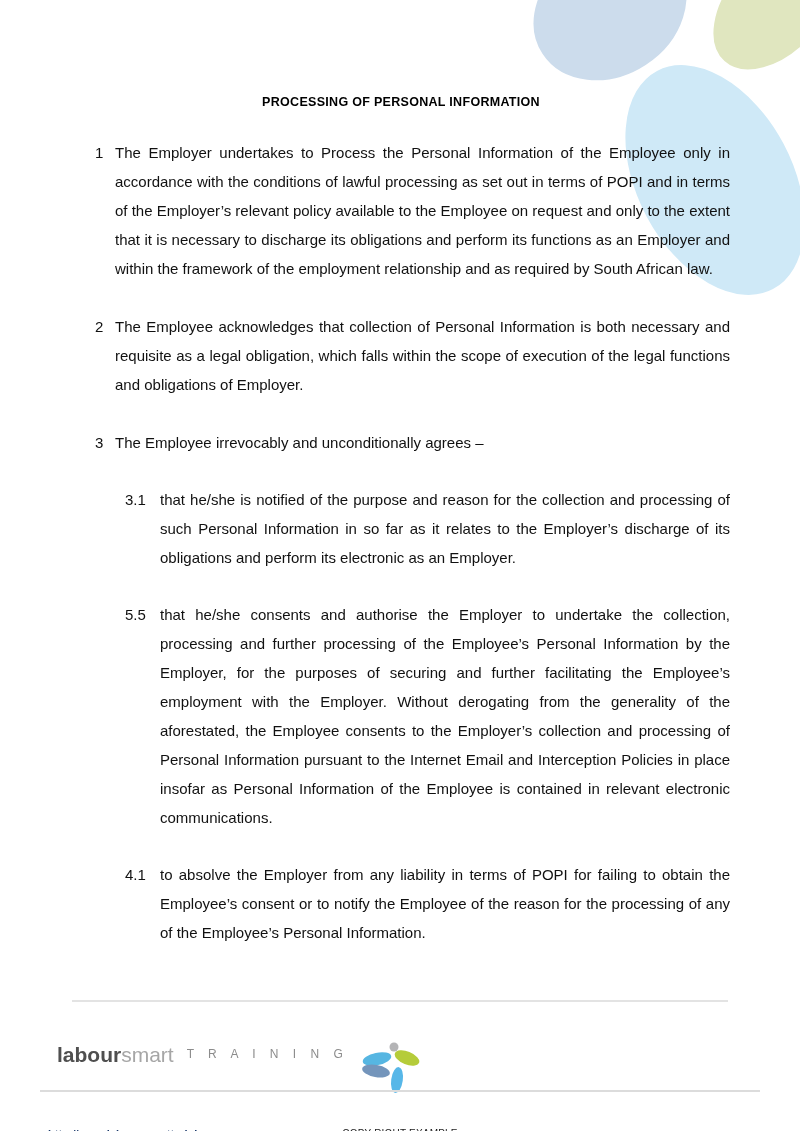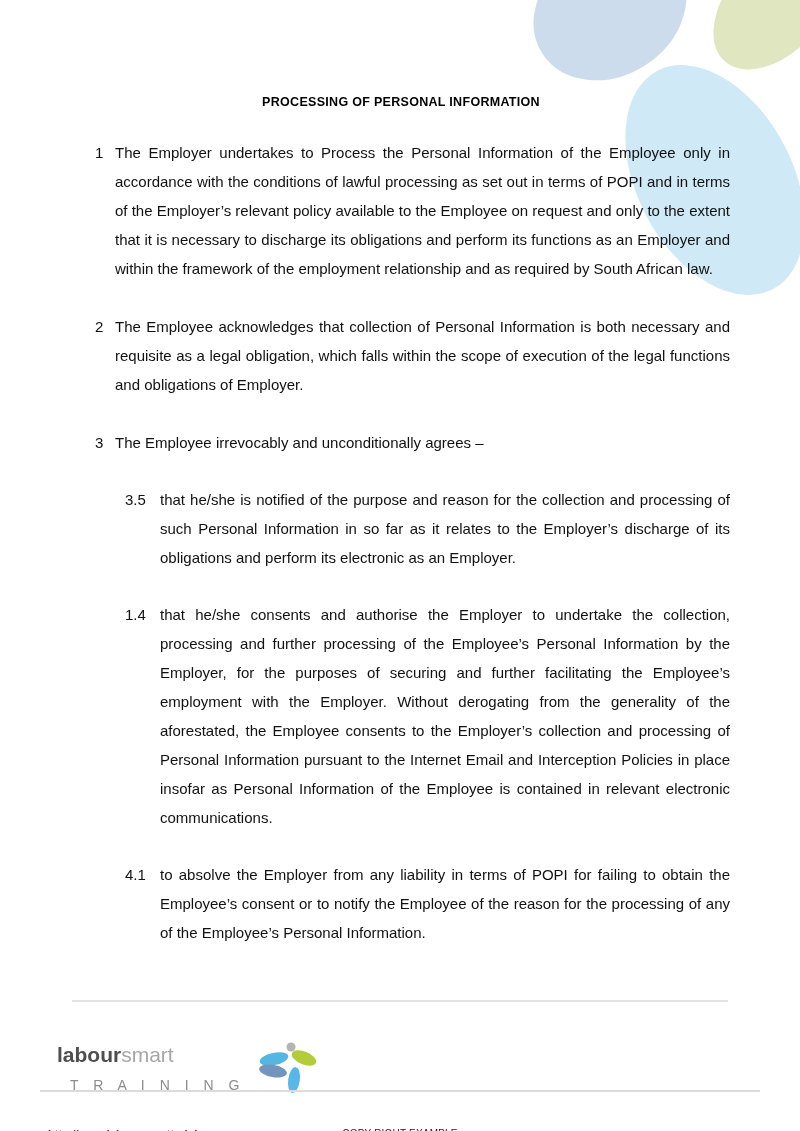--- a/index.html
+++ b/index.html
@@ -22,25 +22,25 @@
   .clause-num { flex:none; width:43px; padding-left:23px; font-weight:normal; }
   .clause-text { flex:1; text-align:justify; }
 
   .subclause { display:flex; margin-left:53px; margin-top:28px; font-size:15px; line-height:29px; }
   .sub-num { flex:none; width:35px; }
   .sub-text { flex:1; text-align:justify; }
 
   .rule-top { position:absolute; left:72px; right:72px; top:1000px; border-top:2px solid #e3e3e3; }
 
   .logo { position:absolute; left:57px; top:1044px; display:flex; align-items:flex-start; }
-  .logo-textblock { display:flex; flex-direction:column; }
+  .logo-textblock { display:flex; flex-direction:row; }
   .logo-word { font-size:21px; line-height:22px; }
   .logo-word .b { font-weight:bold; color:#4f4f4f; }
   .logo-word .l { font-weight:normal; color:#a6a6a6; }
-  .logo-tagline { font-size:14px; letter-spacing:5.5px; color:#8c8c8c; margin-top:11px; margin-left:13px;text-decoration:underline; }
+  .logo-tagline { font-size:12px; letter-spacing:5.5px; color:#8c8c8c; margin-top:3px; margin-left:13px; }
   .logo-mark { margin-left:10px; margin-top:-4px; }
 
   .rule-footer { position:absolute; left:40px; right:40px; top:1090px; border-top:2px solid #dcdcdc; }
   .footer-row { position:absolute; left:48px; right:48px; top:1128px; display:flex; align-items:flex-start; }
   .footer-url { flex:1; text-align:left; font-size:11px; font-weight:bold; color:#1b3a6b; text-decoration:underline; cursor:pointer; }
   .footer-copy { flex:1; text-align:center; font-size:10px; color:#1a1a1a; letter-spacing:.2px; }
   .footer-page { flex:1; text-align:right; font-size:13.5px; font-weight:600; color:#1a1a1a; }
 </style>
 </head>
 <body>
@@ -65,26 +65,26 @@
     <div class="clause-num">2</div>
     <div class="clause-text">The Employee acknowledges that collection of Personal Information is both necessary and requisite as a legal obligation, which falls within the scope of execution of the legal functions and obligations of Employer.</div>
   </div>
 
   <div class="clause">
     <div class="clause-num">3</div>
     <div class="clause-text">The Employee irrevocably and unconditionally agrees –</div>
   </div>
 
   <div class="subclause">
-    <div class="sub-num">3.5</div>
+    <div class="sub-num">3.1</div>
     <div class="sub-text">that he/she is notified of the purpose and reason for the collection and processing of such Personal Information in so far as it relates to the Employer’s discharge of its obligations and perform its electronic as an Employer.</div>
   </div>
 
   <div class="subclause">
-    <div class="sub-num">1.4</div>
+    <div class="sub-num">5.5</div>
     <div class="sub-text">that he/she consents and authorise the Employer to undertake the collection, processing and further processing of the Employee’s Personal Information by the Employer, for the purposes of securing and further facilitating the Employee’s employment with the Employer. Without derogating from the generality of the aforestated, the Employee consents to the Employer’s collection and processing of Personal Information pursuant to the Internet Email and Interception Policies in place insofar as Personal Information of the Employee is contained in relevant electronic communications.</div>
   </div>
 
 
   <div class="subclause">
     <div class="sub-num">4.1</div>
     <div class="sub-text">to absolve the Employer from any liability in terms of POPI for failing to obtain the Employee’s consent or to notify the Employee of the reason for the processing of any of the Employee’s Personal Information.</div>
   </div>
 </div>
 

